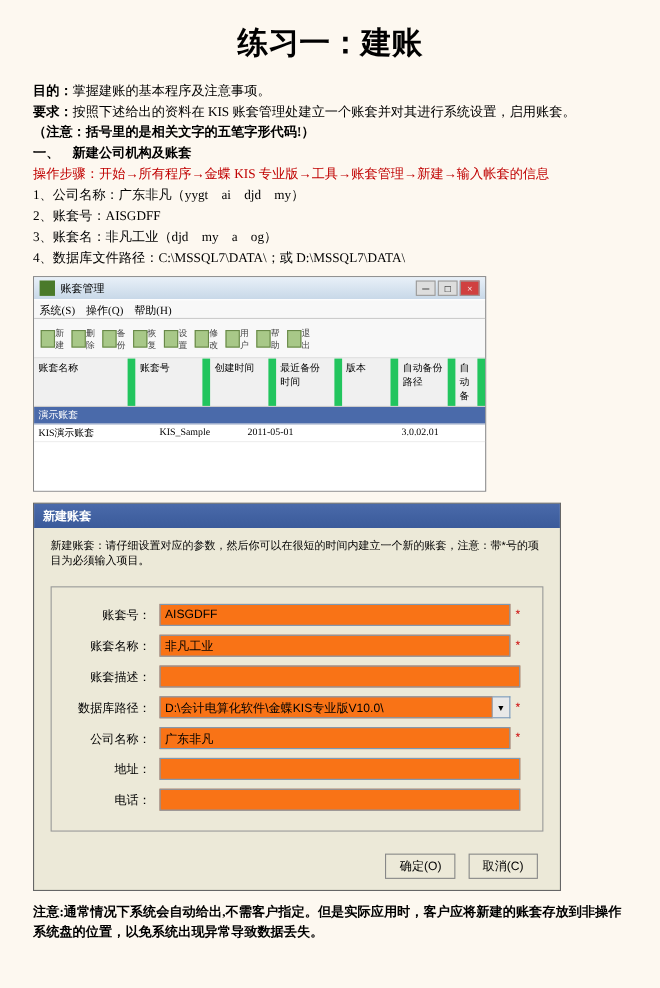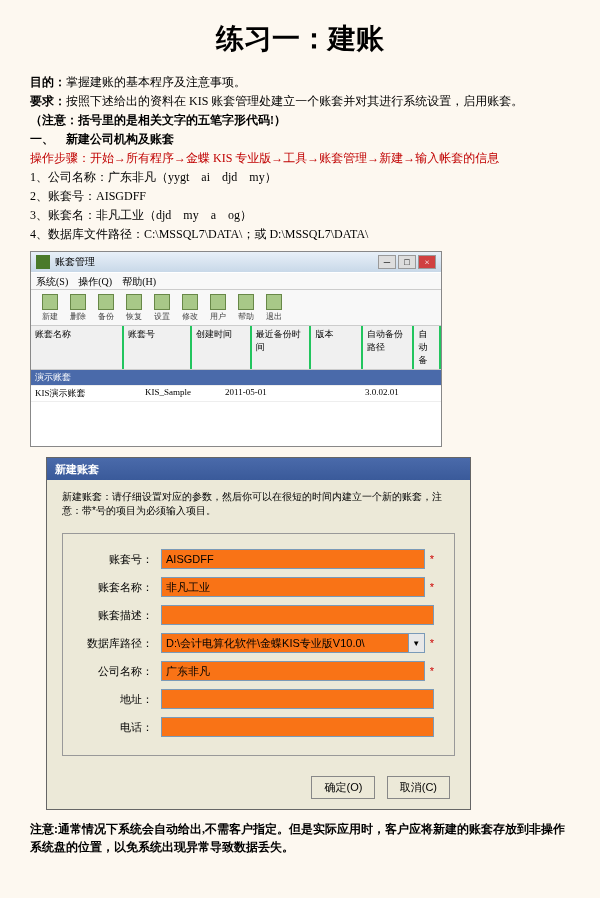--- a/index.html
+++ b/index.html
@@ -9,30 +9,30 @@
 .bold{font-weight:bold}
 .red{color:#c00000}
 .win1{margin:8px 0;border:1px solid #888;background:#f0f0f0;width:412px}
 .titlebar1{background:linear-gradient(#e8f0f8,#c8d8e8);height:20px;display:flex;align-items:center;padding:0 5px;font-size:10px}
 .titlebar1 .icon{width:14px;height:14px;background:#4a7a2a;margin-right:5px}
 .titlebar1 .ctrls{margin-left:auto;display:flex;gap:2px}
 .titlebar1 .ctrls span{width:18px;height:14px;background:#ddd;border:1px solid #999;font-size:9px;text-align:center;line-height:12px}
 .titlebar1 .close{background:#d04040!important;color:#fff}
 .menubar{background:#f8f8f8;height:18px;display:flex;align-items:flex-end;padding:0 5px;font-size:10px;gap:10px;border-top:1px solid #fff;border-bottom:1px solid #ccc}
 .toolbar{background:#f8f8f8;height:36px;display:flex;align-items:center;padding:0 5px;border-bottom:1px solid #ccc}
-.toolbar .tbtn{width:28px;height:30px;display:flex;flex-direction:column;align-items:center;justify-content:space-between;font-size:8px;color:#444;padding:1px}
+.toolbar .tbtn{width:28px;height:30px;display:flex;flex-direction:row;align-items:center;justify-content:space-between;font-size:8px;color:#444;padding:1px}
 .toolbar .ticon{width:16px;height:16px;background:#a8c888;border:1px solid #688848}
 .table{background:#fff;min-height:120px;font-size:9px}
 .thead{background:#f0f0f0;display:flex;border-bottom:1px solid #ccc}
-.thead span{padding:2px 4px;border-right:2px solid #22c55e}
+.thead span{padding:2px 4px;border-right:7px solid #22c55e}
 .trow{display:flex;border-bottom:1px solid #eee}
 .trow.sel{background:#4a6aaa;color:#fff}
 .trow span{padding:1px 4px}
 .c1{width:110px}.c2{width:80px}.c3{width:70px}.c4{width:70px}.c5{width:60px}.c6{width:60px}.c7{width:30px}
-.dialog{margin:10px 16px;width:425px;border:1px solid #666;background:#ece9d8;font-family:"SimSun",sans-serif}
+.dialog{margin:10px 0;width:480px;border:1px solid #666;background:#ece9d8;font-family:"SimSun",sans-serif}
 .dtitle{background:linear-gradient(#4a6aaa,#3a5a9a);color:#fff;height:22px;display:flex;align-items:center;padding:0 8px;font-size:11px;font-weight:bold}
 .dcontent{padding:10px 15px}
 .dhint{font-size:10px;line-height:1.4;margin-bottom:15px}
 .fieldset{border:1px solid #999;padding:15px 20px 10px;background:#ece9d8}
 .frow{display:flex;align-items:center;margin-bottom:8px;font-size:11px}
 .flabel{width:70px;text-align:right;margin-right:8px}
 .finput{flex:1;height:20px;border:1px solid #7a9ab8;background:#f97316;padding:0 4px;font-size:11px;display:flex;align-items:center}
 .fselect{display:flex}
 .fselect .finput{flex:1}
 .fselect .farrow{width:16px;height:20px;border:1px solid #7a9ab8;border-left:none;background:#e8e8e8;display:flex;align-items:center;justify-content:center;font-size:8px}

